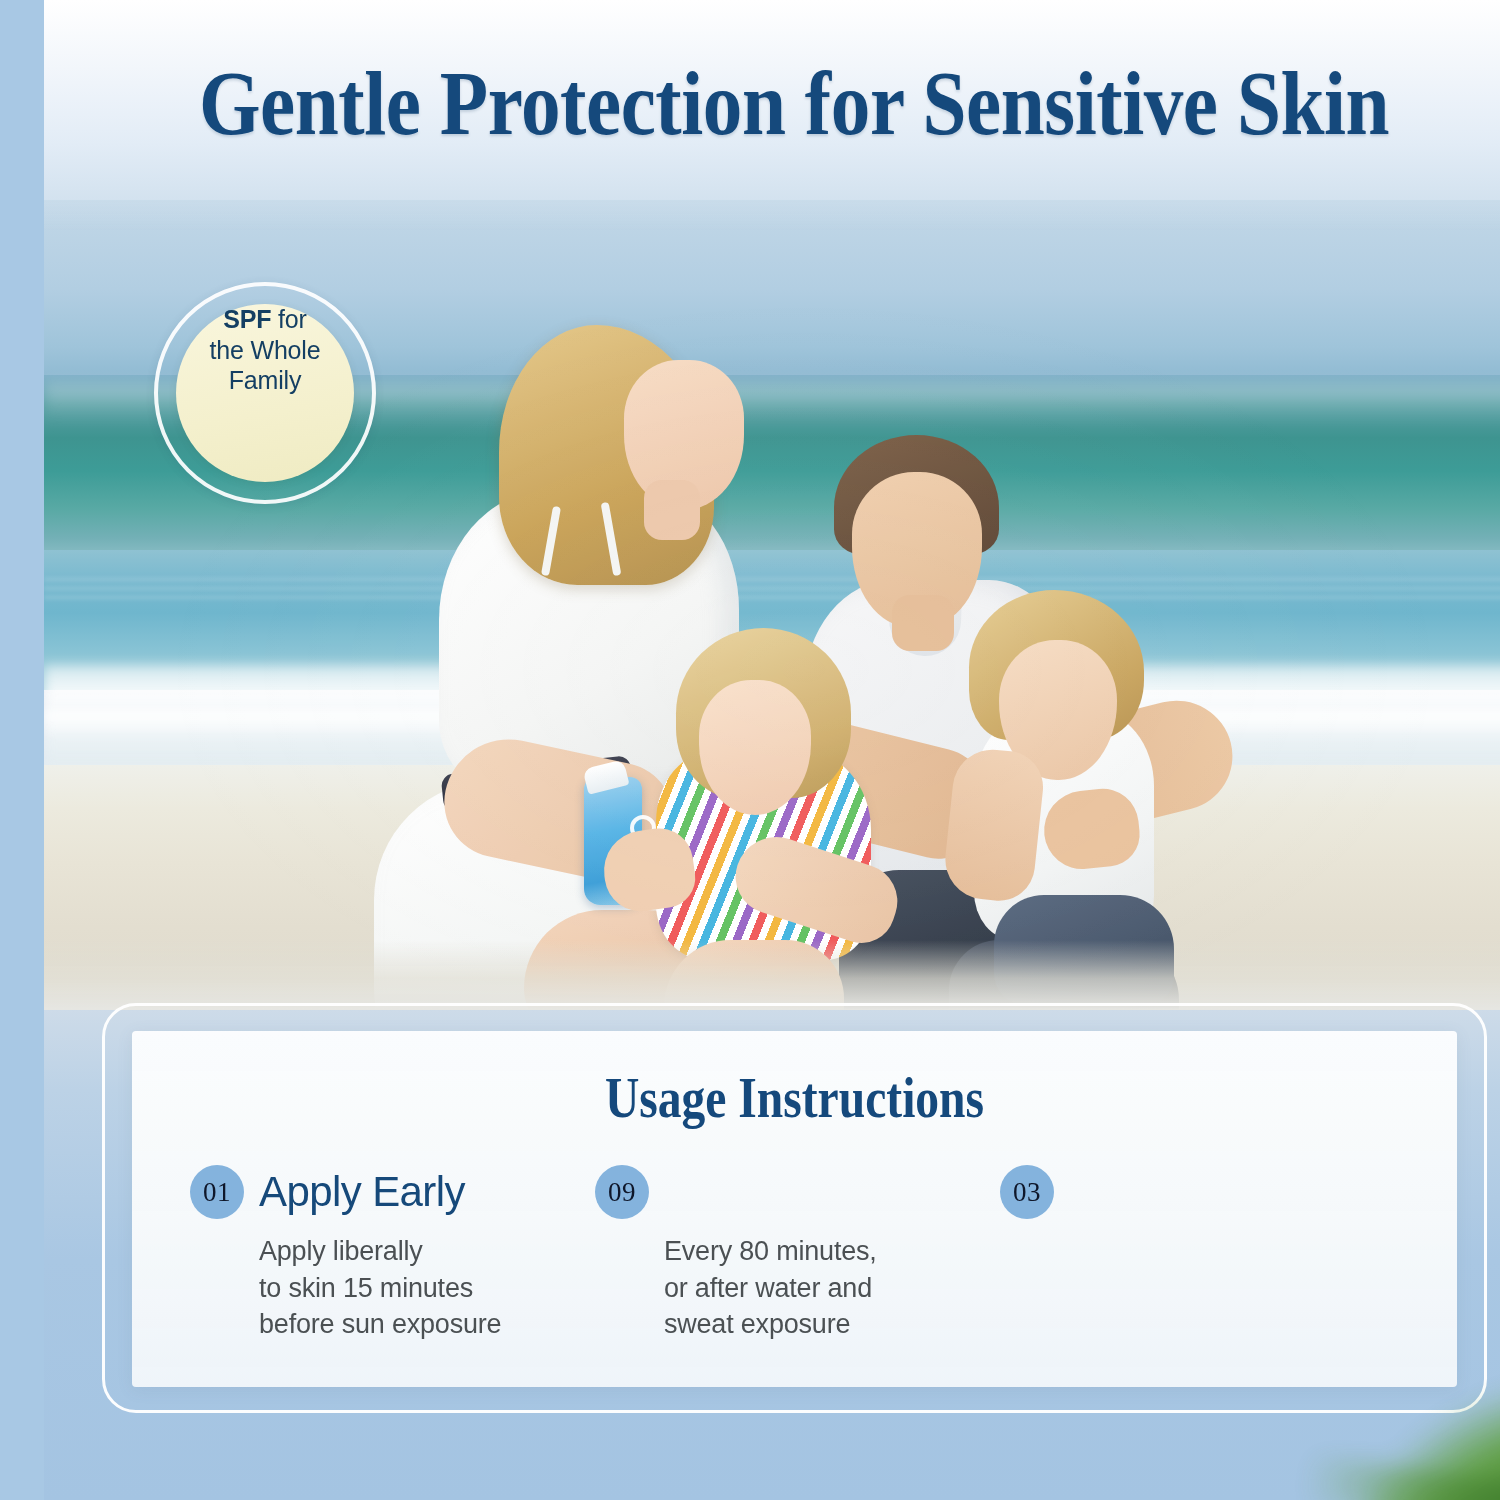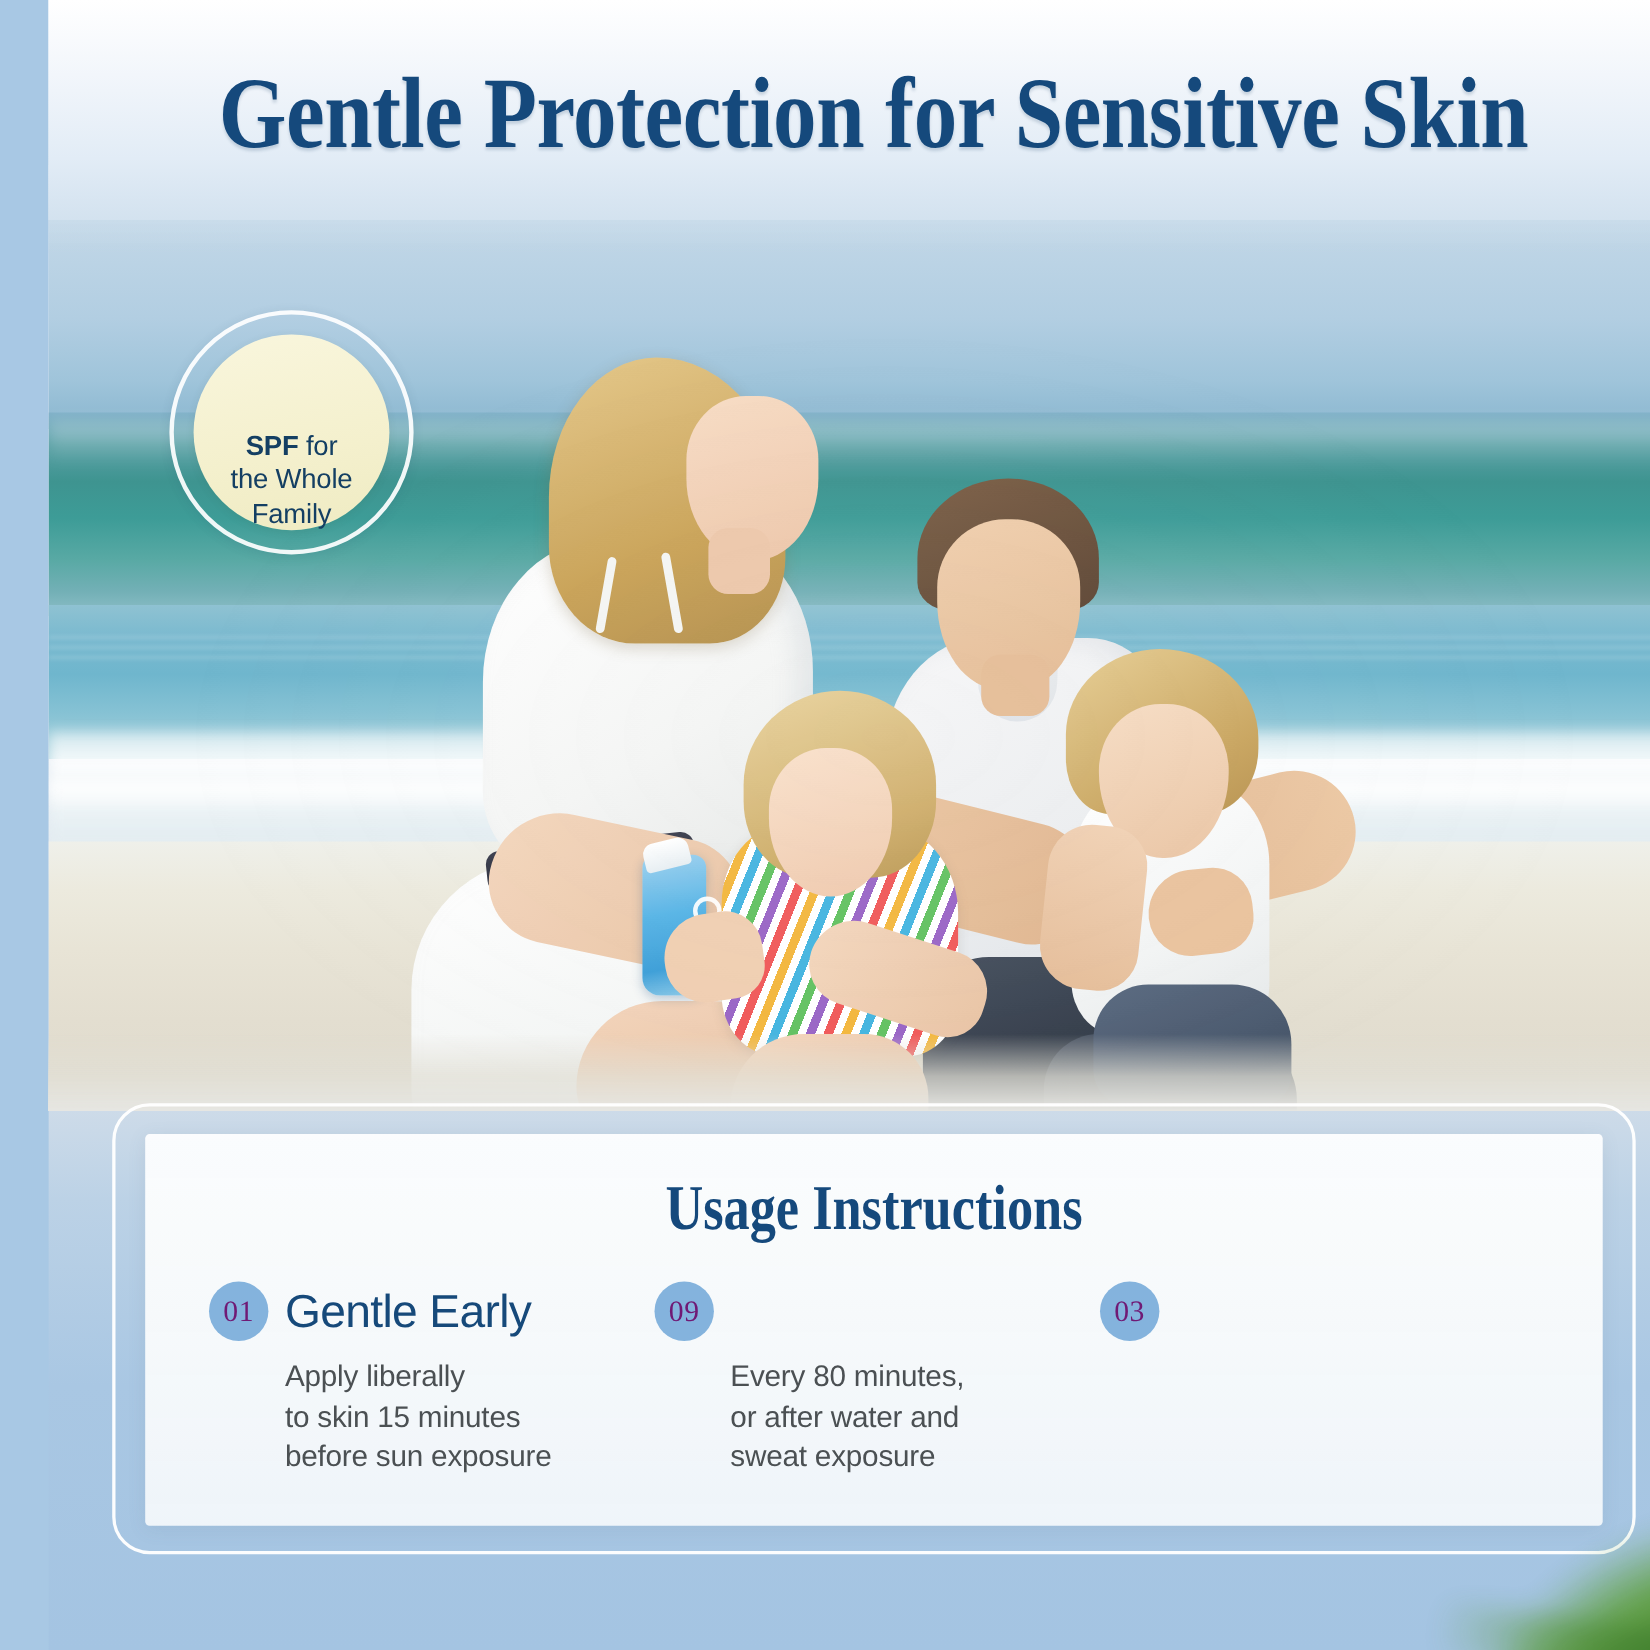--- a/index.html
+++ b/index.html
@@ -274,21 +274,21 @@
   }
   .spf-ring {
     position:absolute; inset:0; border-radius:50%;
     border:4px solid rgba(255,255,255,.92);
     box-shadow:0 2px 10px rgba(40,70,100,.12);
   }
   .spf-disc {
     position:absolute; left:22px; top:22px; width:178px; height:178px;
     border-radius:50%;
     background:linear-gradient(170deg,#f9f6dd,#f4f0cd 60%,#efebc2);
-    display:flex; align-items:flex-end; justify-content:center;
+    display:flex; align-items:flex-start; justify-content:center;
     box-shadow:0 2px 8px rgba(60,80,60,.10);
   }
   .spf-text {
     text-align:center; color:#143f63;
     font-size:25px; line-height:1.22; font-weight:400;
     letter-spacing:-0.2px;
   }
   .spf-text b { font-weight:700; }
 
   
@@ -325,21 +325,21 @@
     padding:0 52px 0 58px;
   }
   .step { width:33.33%; padding-right:24px; }
   .step-head { display:flex; align-items:center; gap:15px; }
   .step-num {
     flex:0 0 auto;
     width:54px; height:54px; border-radius:50%;
     background:#84b3dd;
     display:flex; align-items:center; justify-content:center;
     font-family:"Liberation Serif", serif;
-    font-size:27px; color:#701a75; font-weight:400;
+    font-size:27px; color:#0f172a; font-weight:400;
     letter-spacing:0.5px;
   }
   .step-title {
     font-size:42px; color:#16497a; font-weight:400;
     letter-spacing:-0.6px; white-space:nowrap; line-height:1;
   }
   .step-body {
     margin-top:14px; margin-left:69px;
     font-size:27px; color:#4b5053; line-height:1.36; font-weight:400;
     letter-spacing:-0.2px; white-space:pre-line;
@@ -451,21 +451,21 @@
 
   <div class="panel-outline"></div>
   <div class="panel">
     <div class="panel-title">Usage Instructions</div>
 
     <div class="steps">
 
       <div class="step">
         <div class="step-head">
           <div class="step-num">01</div>
-          <div class="step-title">Gentle Early</div>
+          <div class="step-title">Apply Early</div>
         </div>
         <div class="step-body">Apply liberally
 to skin 15 minutes
 before sun exposure</div>
       </div>
 
       <div class="step">
         <div class="step-head">
           <div class="step-num">09</div>
         </div>

